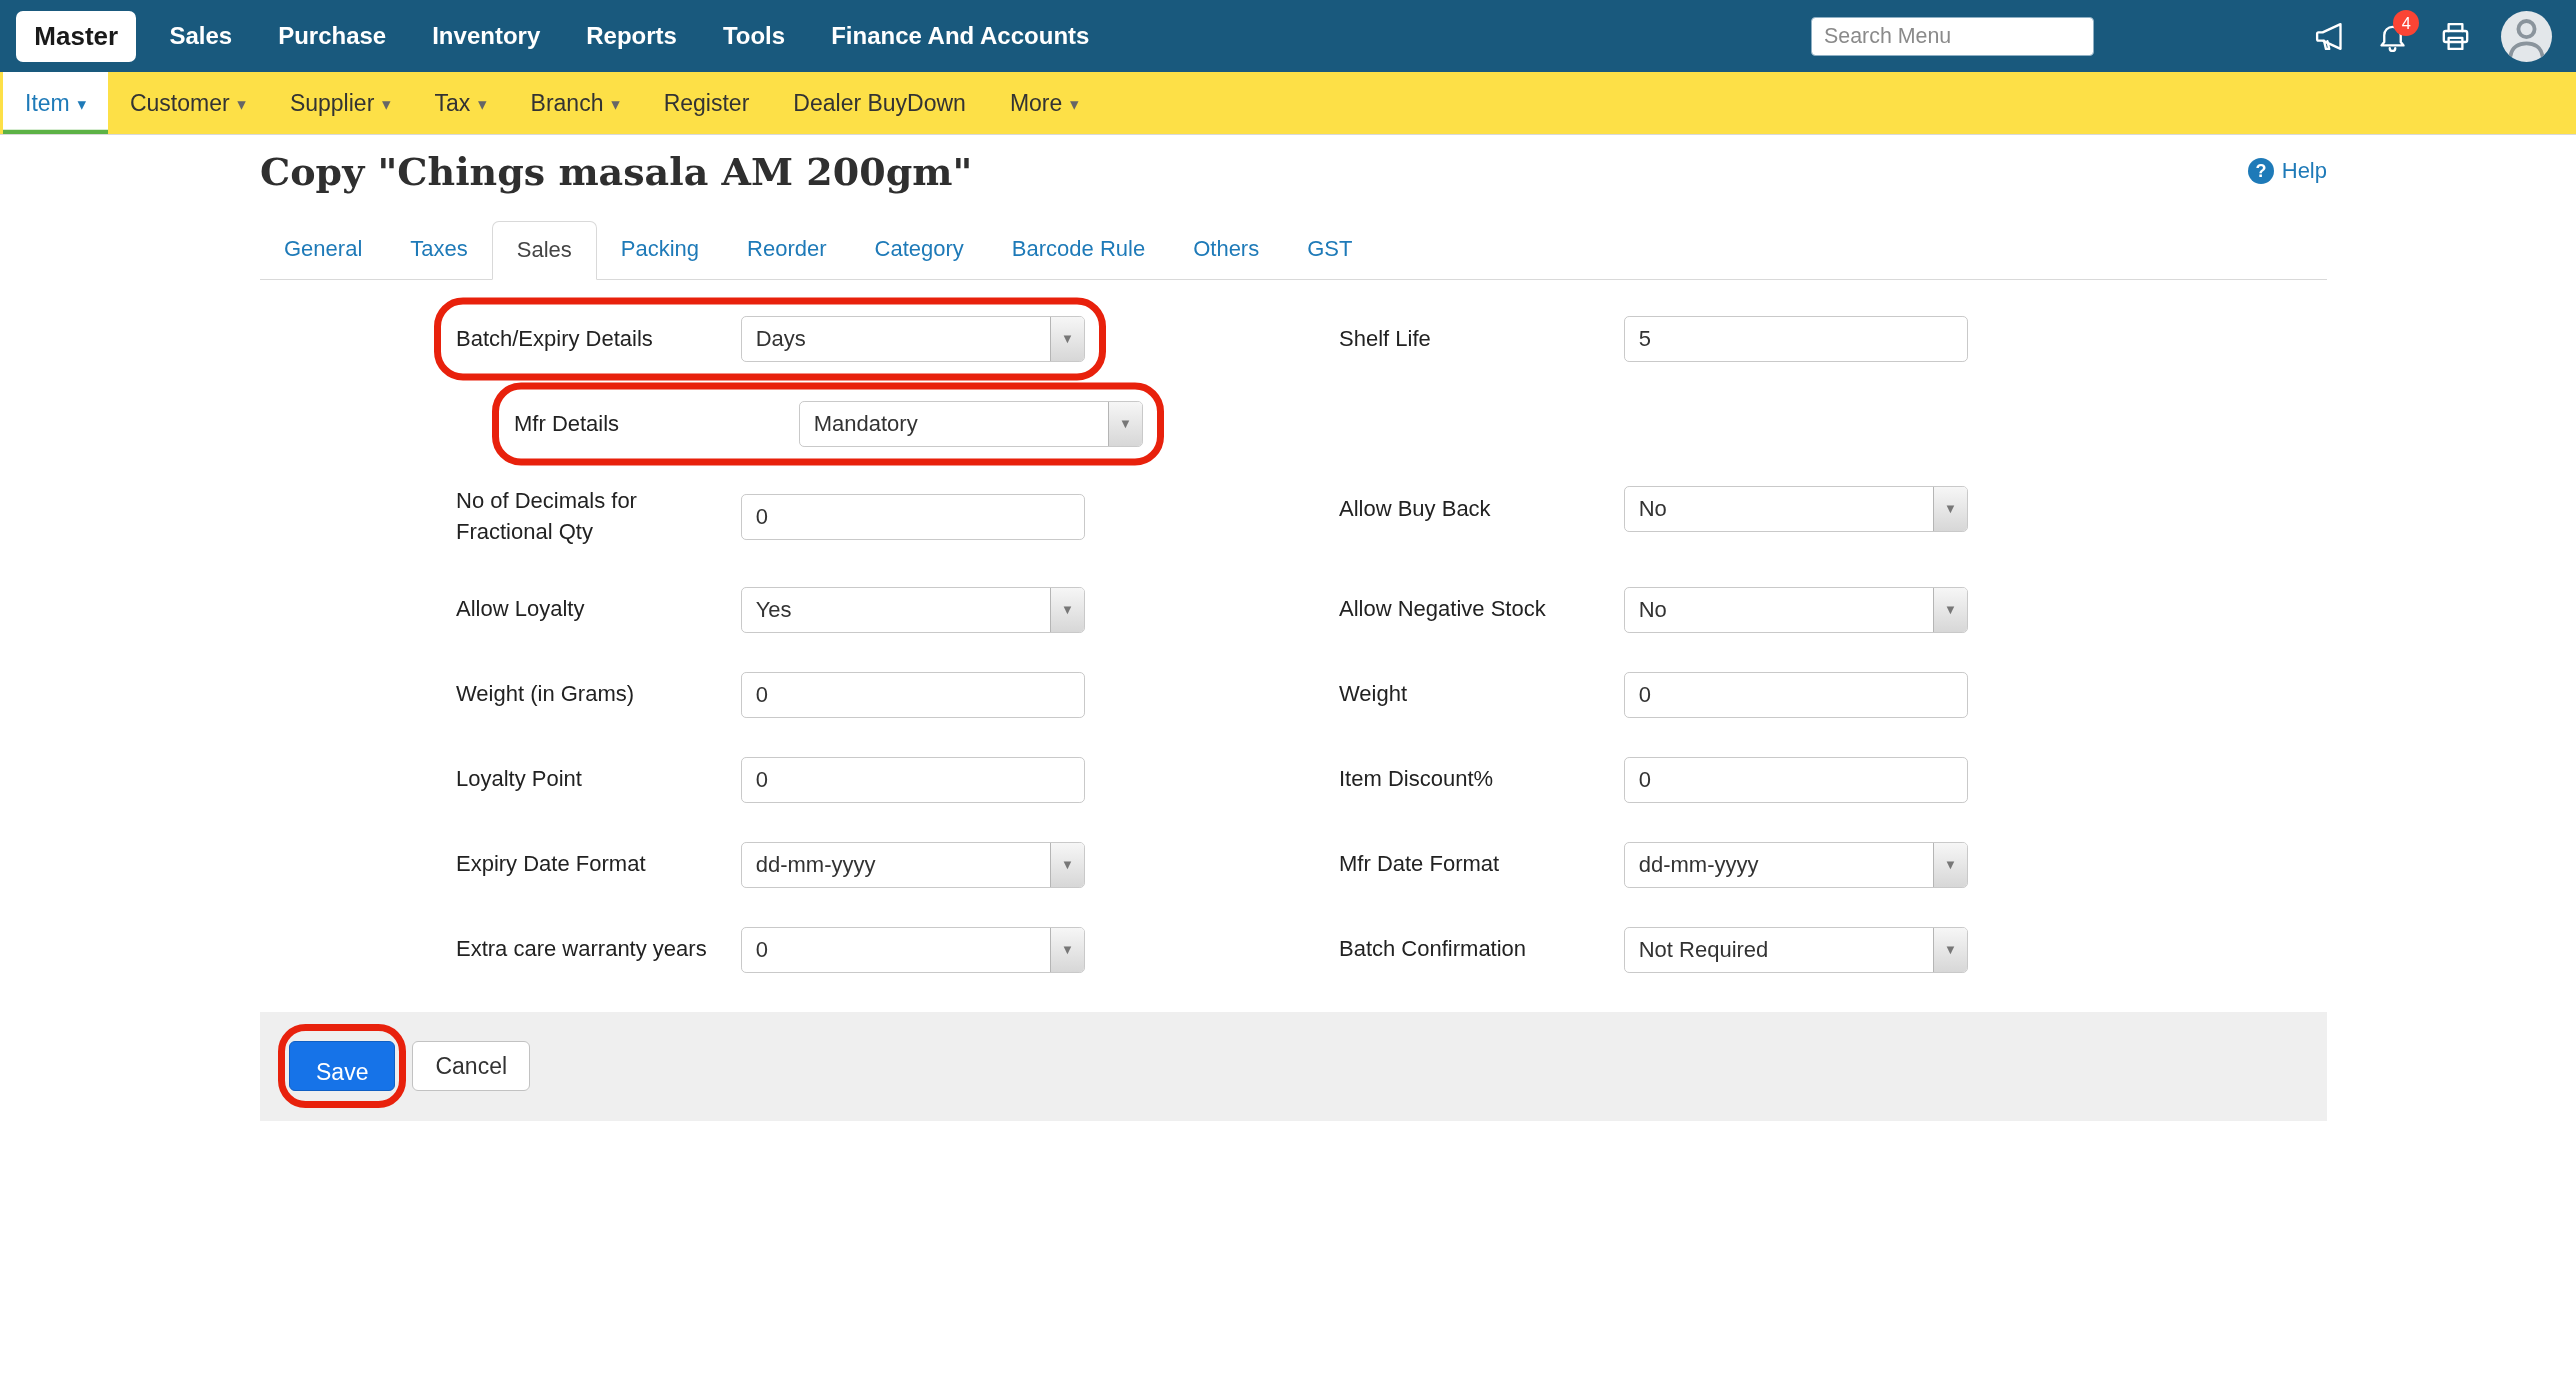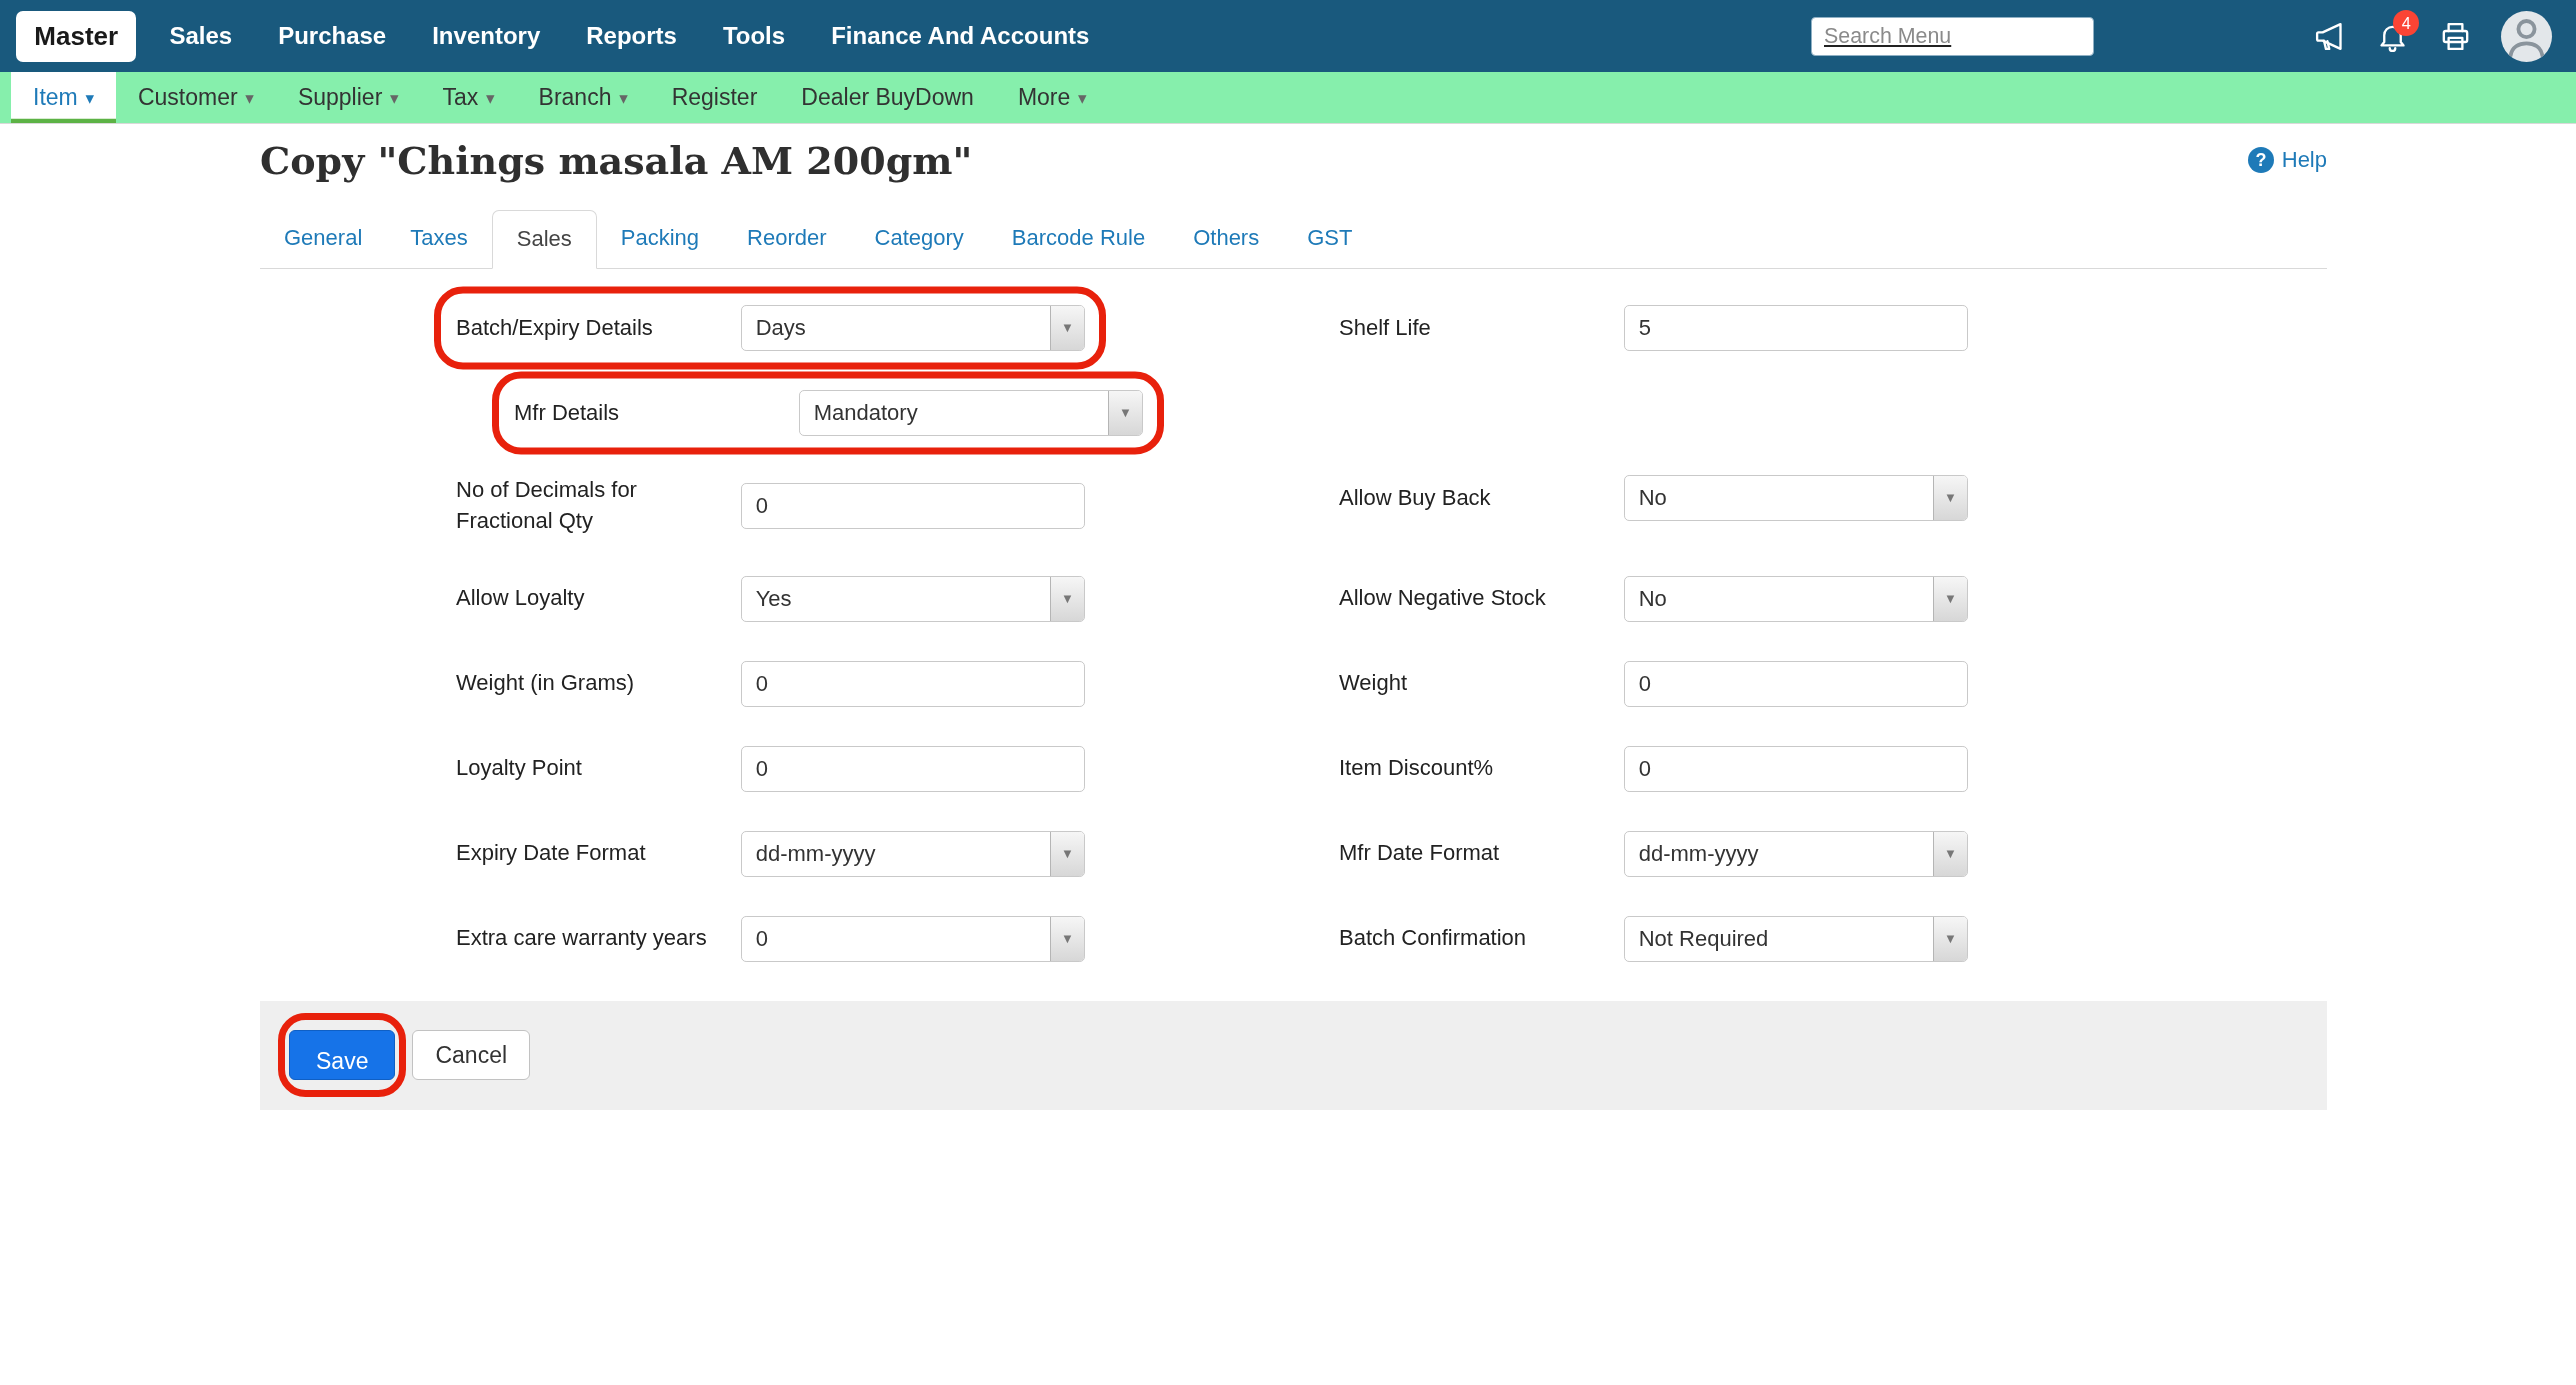--- a/index.html
+++ b/index.html
@@ -16,31 +16,31 @@
     width:2576px;height:1386px;overflow:hidden;position:relative;
     font-family:"Liberation Sans",sans-serif;color:#222;
   }
 
   
   .topnav{height:72px;background:var(--topnav-bg);display:flex;align-items:center;padding:0 24px 0 16.3px;}
   .brand-tab{background:#fff;color:#1a1a1a;font-weight:700;font-size:26px;padding:0 18px;height:51px;
     display:flex;align-items:center;border-radius:6.9px;cursor:pointer;}
   .nav-items{display:flex;margin-left:10.3px;}
   .nav-item{color:#fff;font-size:24px;font-weight:600;padding:0 23px;line-height:72px;cursor:pointer;white-space:nowrap;}
-  .nav-right{margin-left:auto;display:flex;align-items:center;gap:29px;text-decoration:underline;}
+  .nav-right{margin-left:auto;display:flex;align-items:center;gap:29px;}
   .search-input{width:283px;height:39px;border:0.9px solid #8fb0c4;border-radius:4.3px;font-size:21.4px;
     padding:0 12px;color:#333;outline:none;margin-right:189px;font-family:inherit;}
   .search-input::placeholder{color:#8a8a8a;}
   .icon-btn{width:34px;height:34px;display:flex;align-items:center;justify-content:center;cursor:pointer;position:relative;}
   .badge{position:absolute;top:-8.6px;right:-10.3px;min-width:26px;height:26px;border-radius:13px;
     background:var(--badge-red);color:#fff;font-size:16.3px;display:flex;align-items:center;justify-content:center;padding:0 3.4px;}
   .avatar{width:51px;height:51px;border-radius:50%;background:#e3e7ea;display:flex;align-items:center;justify-content:center;cursor:pointer;overflow:hidden;}
 
   
-  .subnav{height:52px;background:#86efac;border-bottom:0.9px solid #d9d9d9;display:flex;align-items:stretch;padding-left:11px;}
+  .subnav{height:63px;background:#fde047;border-bottom:0.9px solid #d9d9d9;display:flex;align-items:stretch;padding-left:3px;}
   .subnav-item{display:flex;align-items:center;gap:7.7px;padding:0 22px;font-size:23px;color:#333;cursor:pointer;white-space:nowrap;}
   .subnav-item .caret{font-size:17px;color:#666;margin-top:2.6px;}
   .subnav-item.active{background:#fff;color:var(--link-blue);box-shadow:inset 0 -4.3px 0 var(--active-green);}
   .subnav-item.active .caret{color:var(--link-blue);}
 
   
   .container{width:2067px;margin-left:260px;}
   .page-header{display:flex;justify-content:space-between;align-items:center;margin-top:13.7px;}
   .page-title{font-family:"DejaVu Serif",serif;font-weight:700;font-size:38px;color:#2f2f2f;margin:0;}
   .help-link{display:flex;align-items:center;gap:7.7px;color:var(--link-blue);font-size:22px;cursor:pointer;}

